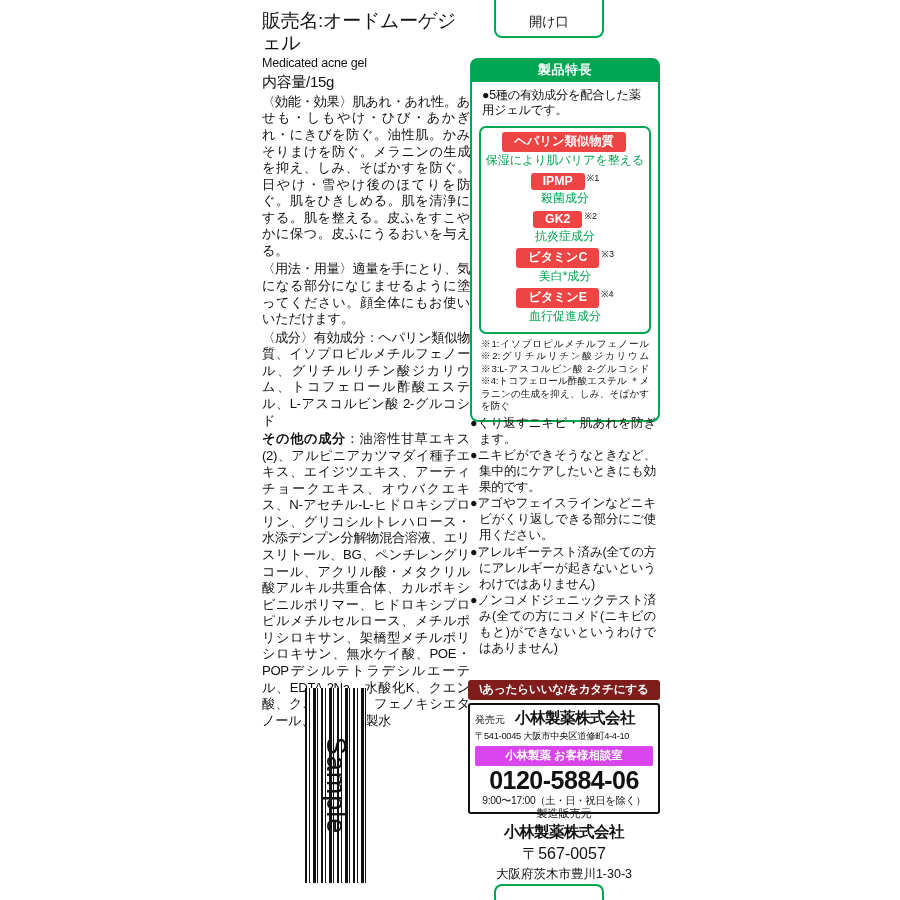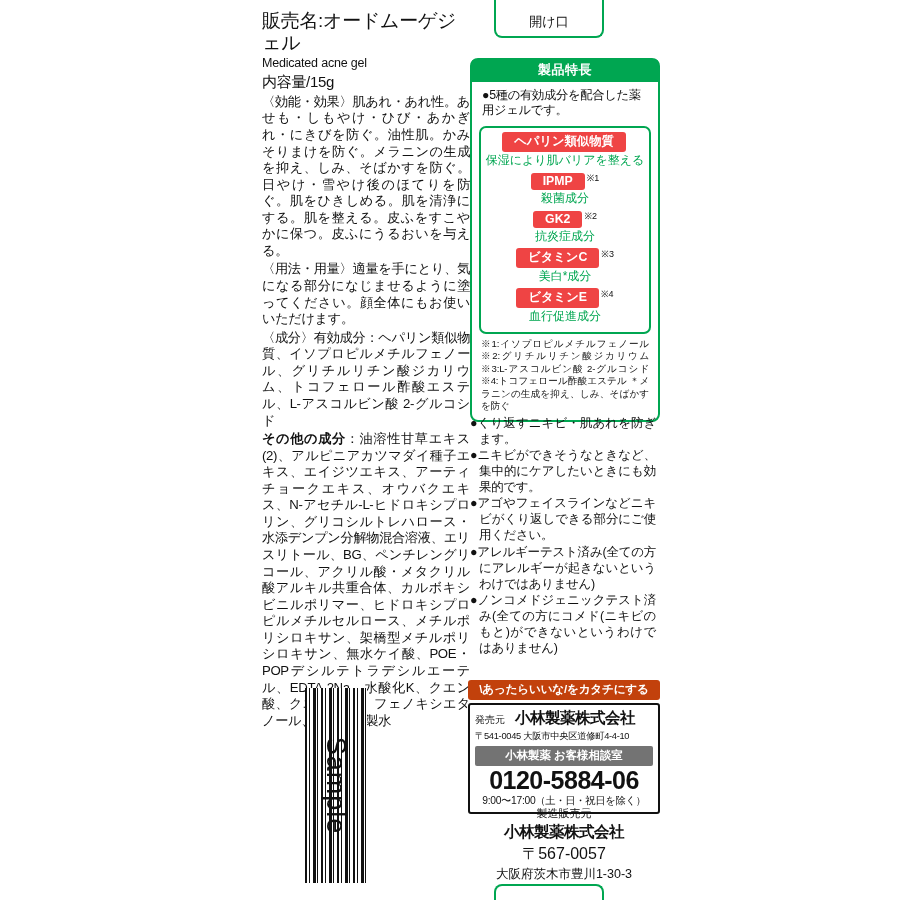--- a/index.html
+++ b/index.html
@@ -122,37 +122,37 @@
     font-size:12.5px;line-height:1.285;letter-spacing:-0.35px;
     text-align:justify;
   }
   .bullets p{margin:0 0 0 9px;text-indent:-9px;}
 
   
   .maker{
     position:absolute;left:468px;top:680px;width:192px;
   }
   .slogan{
-    background:#c2410c;color:#fff;
+    background:#7f1d1d;color:#fff;
     font-size:11.6px;font-weight:700;
     text-align:center;
     padding:2px 0 3px;
     border-radius:3px;
     letter-spacing:-0.2px;
   }
   .maker-box{
     border:2px solid #111;border-radius:3px;
     margin-top:3px;padding:3px 5px 4px;
     box-sizing:border-box;
   }
   .maker-row1{font-size:10px;display:flex;align-items:baseline;gap:10px;}
   .maker-row1 b{font-size:15.5px;font-weight:700;letter-spacing:-0.5px;}
   .maker-addr{font-size:9.3px;margin-top:1px;letter-spacing:-0.3px;}
   .contact-bar{
-    background:#737373;color:#fff;
+    background:#d946ef;color:#fff;
     font-size:11.4px;font-weight:700;
     text-align:center;padding:2px 0 3px;
     margin-top:3px;border-radius:2px;
   }
   .tel{
     font-size:25px;font-weight:700;text-align:center;
     letter-spacing:-0.5px;line-height:1.08;margin-top:1px;
   }
   .hours{font-size:10.3px;text-align:center;margin-top:0px;letter-spacing:-0.3px;}
 

